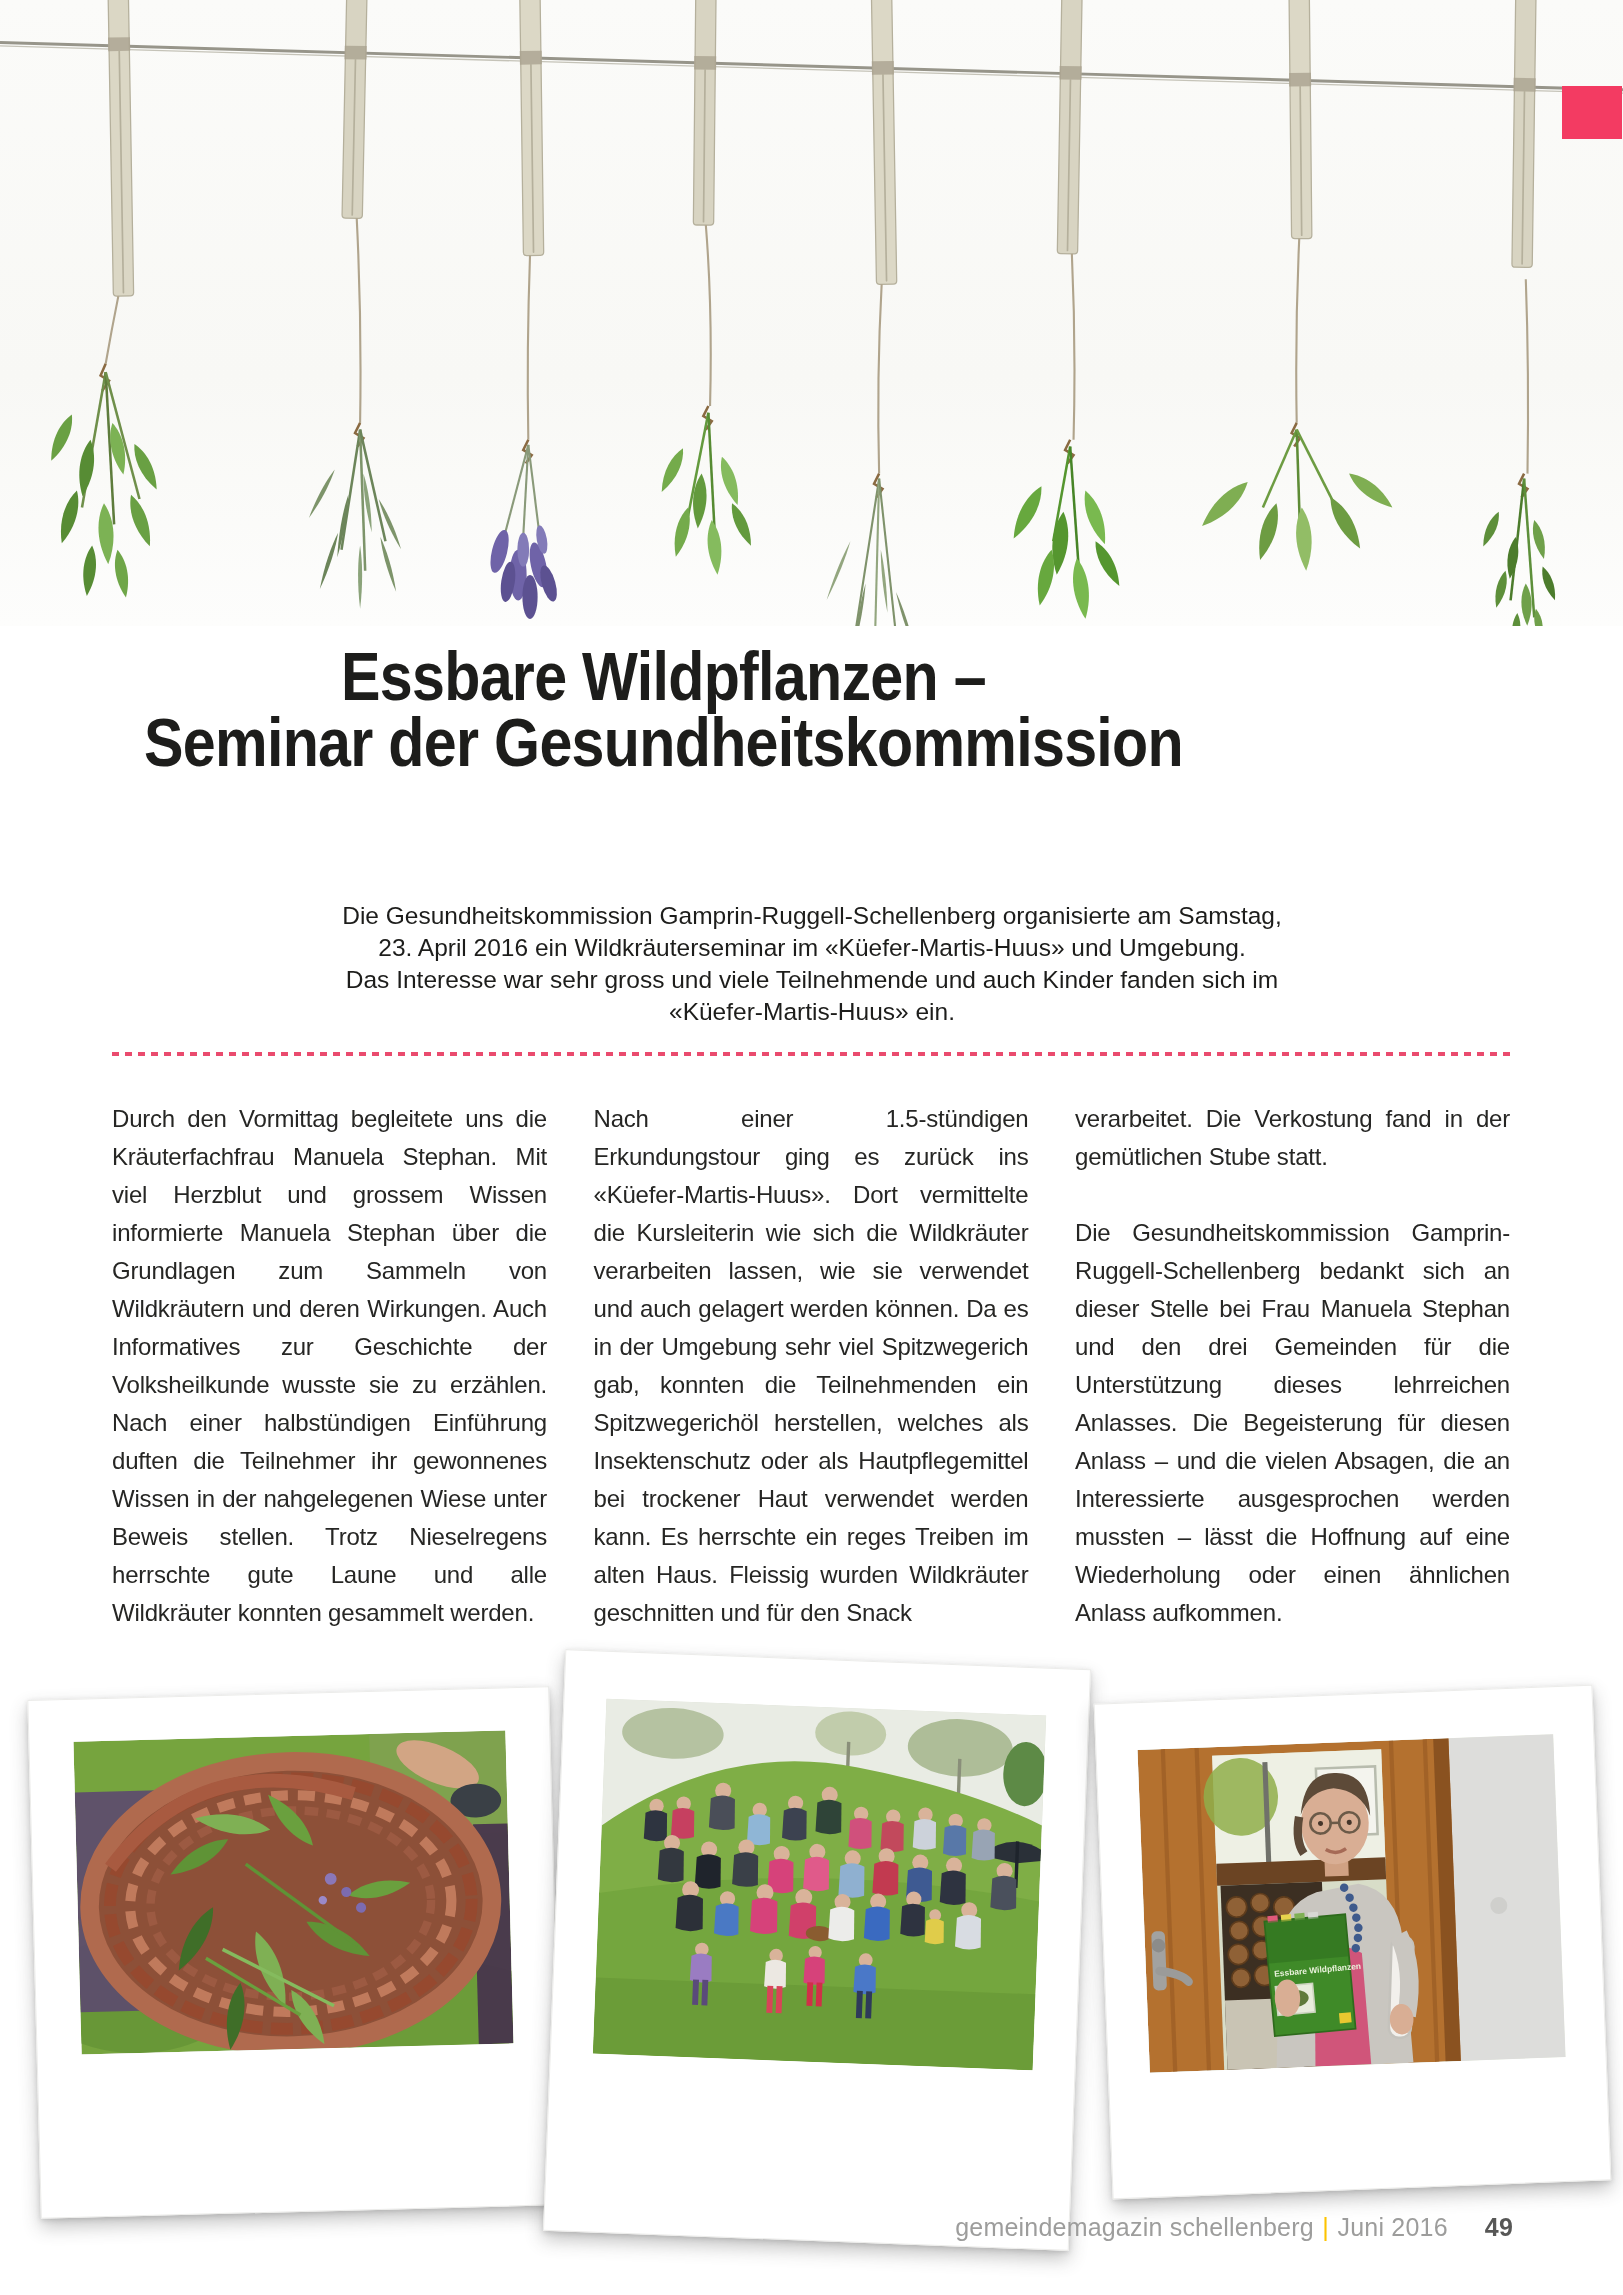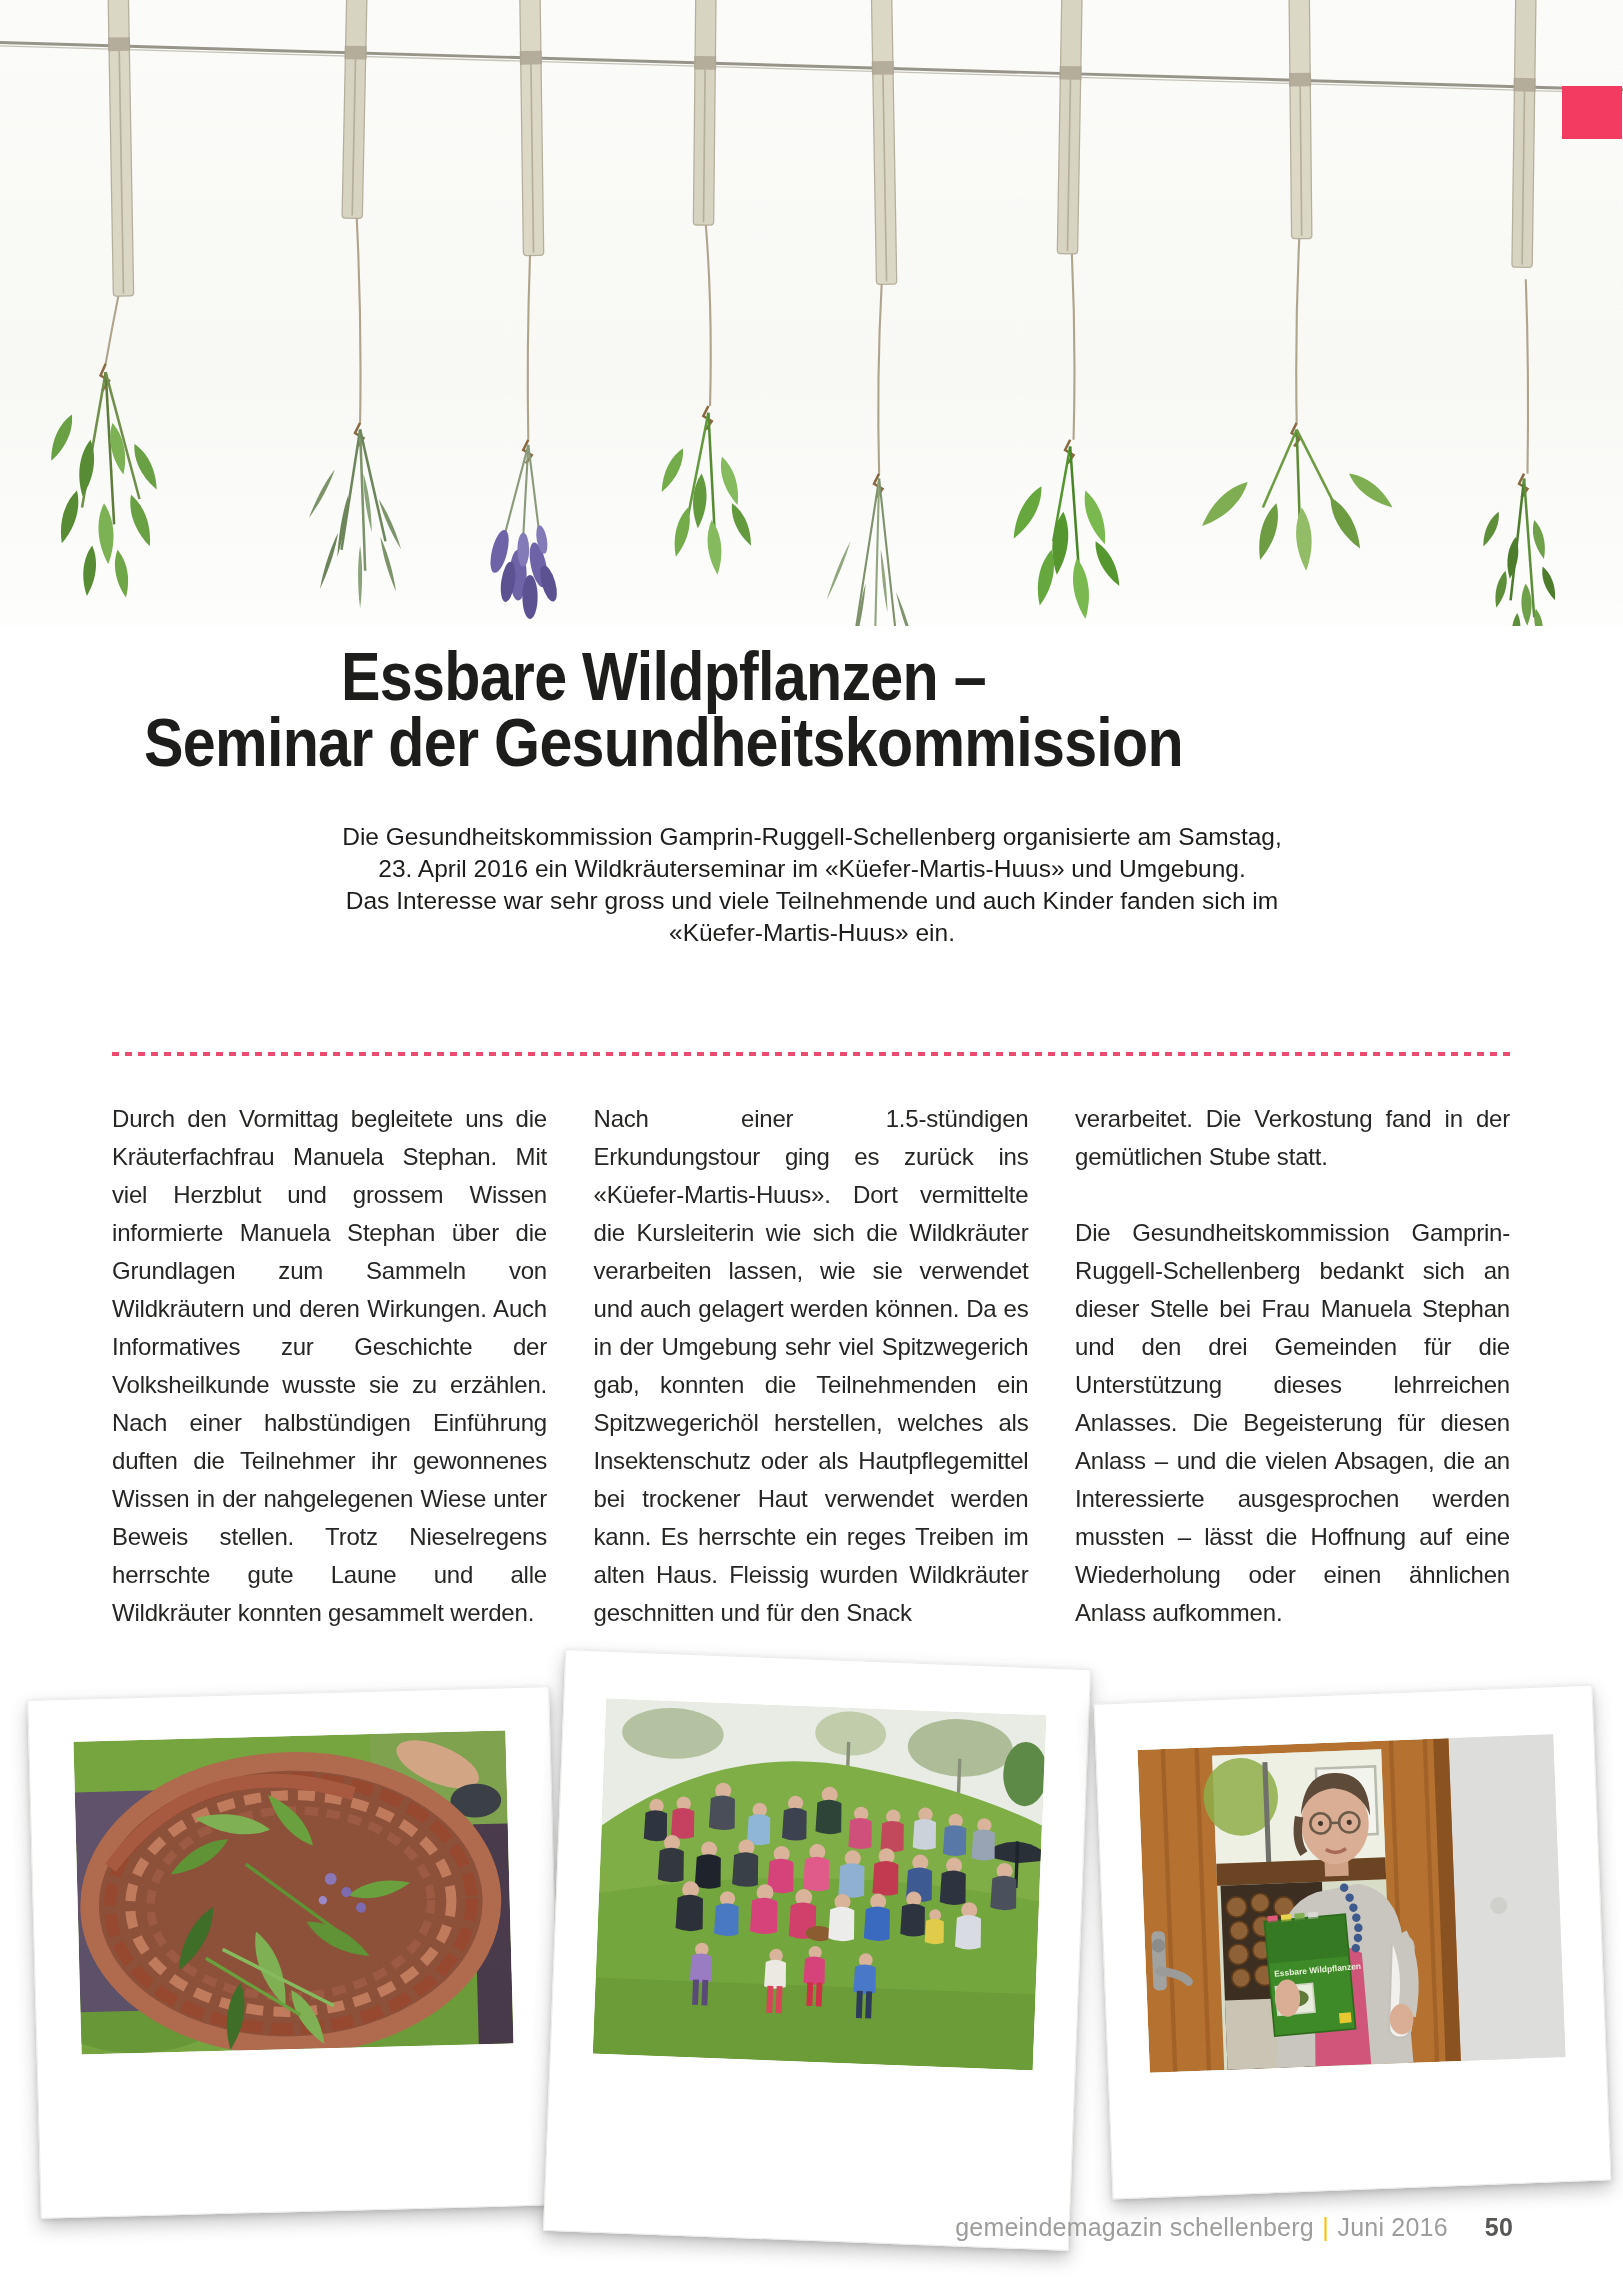--- a/index.html
+++ b/index.html
@@ -13,21 +13,21 @@
   .hero svg{display:block;width:1623px;height:626px;}
   .accent-square{position:absolute;left:1562px;top:86px;width:60px;height:53px;}
   
   .title-block{position:absolute;left:0;top:643px;width:1327px;text-align:center;}
   .title-line{
     font-size:68px;font-weight:700;line-height:66px;color:#1d1d1b;
     transform:scaleX(.87);transform-origin:50% 50%;letter-spacing:-0.8px;white-space:nowrap;
   }
   
   .intro{
-    position:absolute;left:178px;top:796px;width:1268px;text-align:center;
+    position:absolute;left:178px;top:875px;width:1268px;text-align:center;
     font-size:24.5px;line-height:32px;color:#1d1d1b;white-space:pre-line;letter-spacing:0;
   }
   
   .divider{
     position:absolute;left:112px;top:1052px;width:1398px;height:4.2px;
     background:repeating-linear-gradient(90deg,var(--div,#ea4b6e) 0 6.8px,transparent 6.8px 13px);
   }
   
   .columns{
     position:absolute;left:112px;top:1100px;width:1398px;
@@ -487,17 +487,17 @@
           <ellipse cx="166" cy="300" rx="15" ry="22" fill="#d9ae94"></ellipse>
         </g>
       </svg>
     </div>
   </figure>
 
   <footer class="footer">
     <span>gemeindemagazin schellenberg</span>
     <span class="sep">|</span>
     <span>Juni 2016</span>
-    <span class="pageno">50</span>
+    <span class="pageno">49</span>
   </footer>
 
 </div>
 
 
 </body></html>

